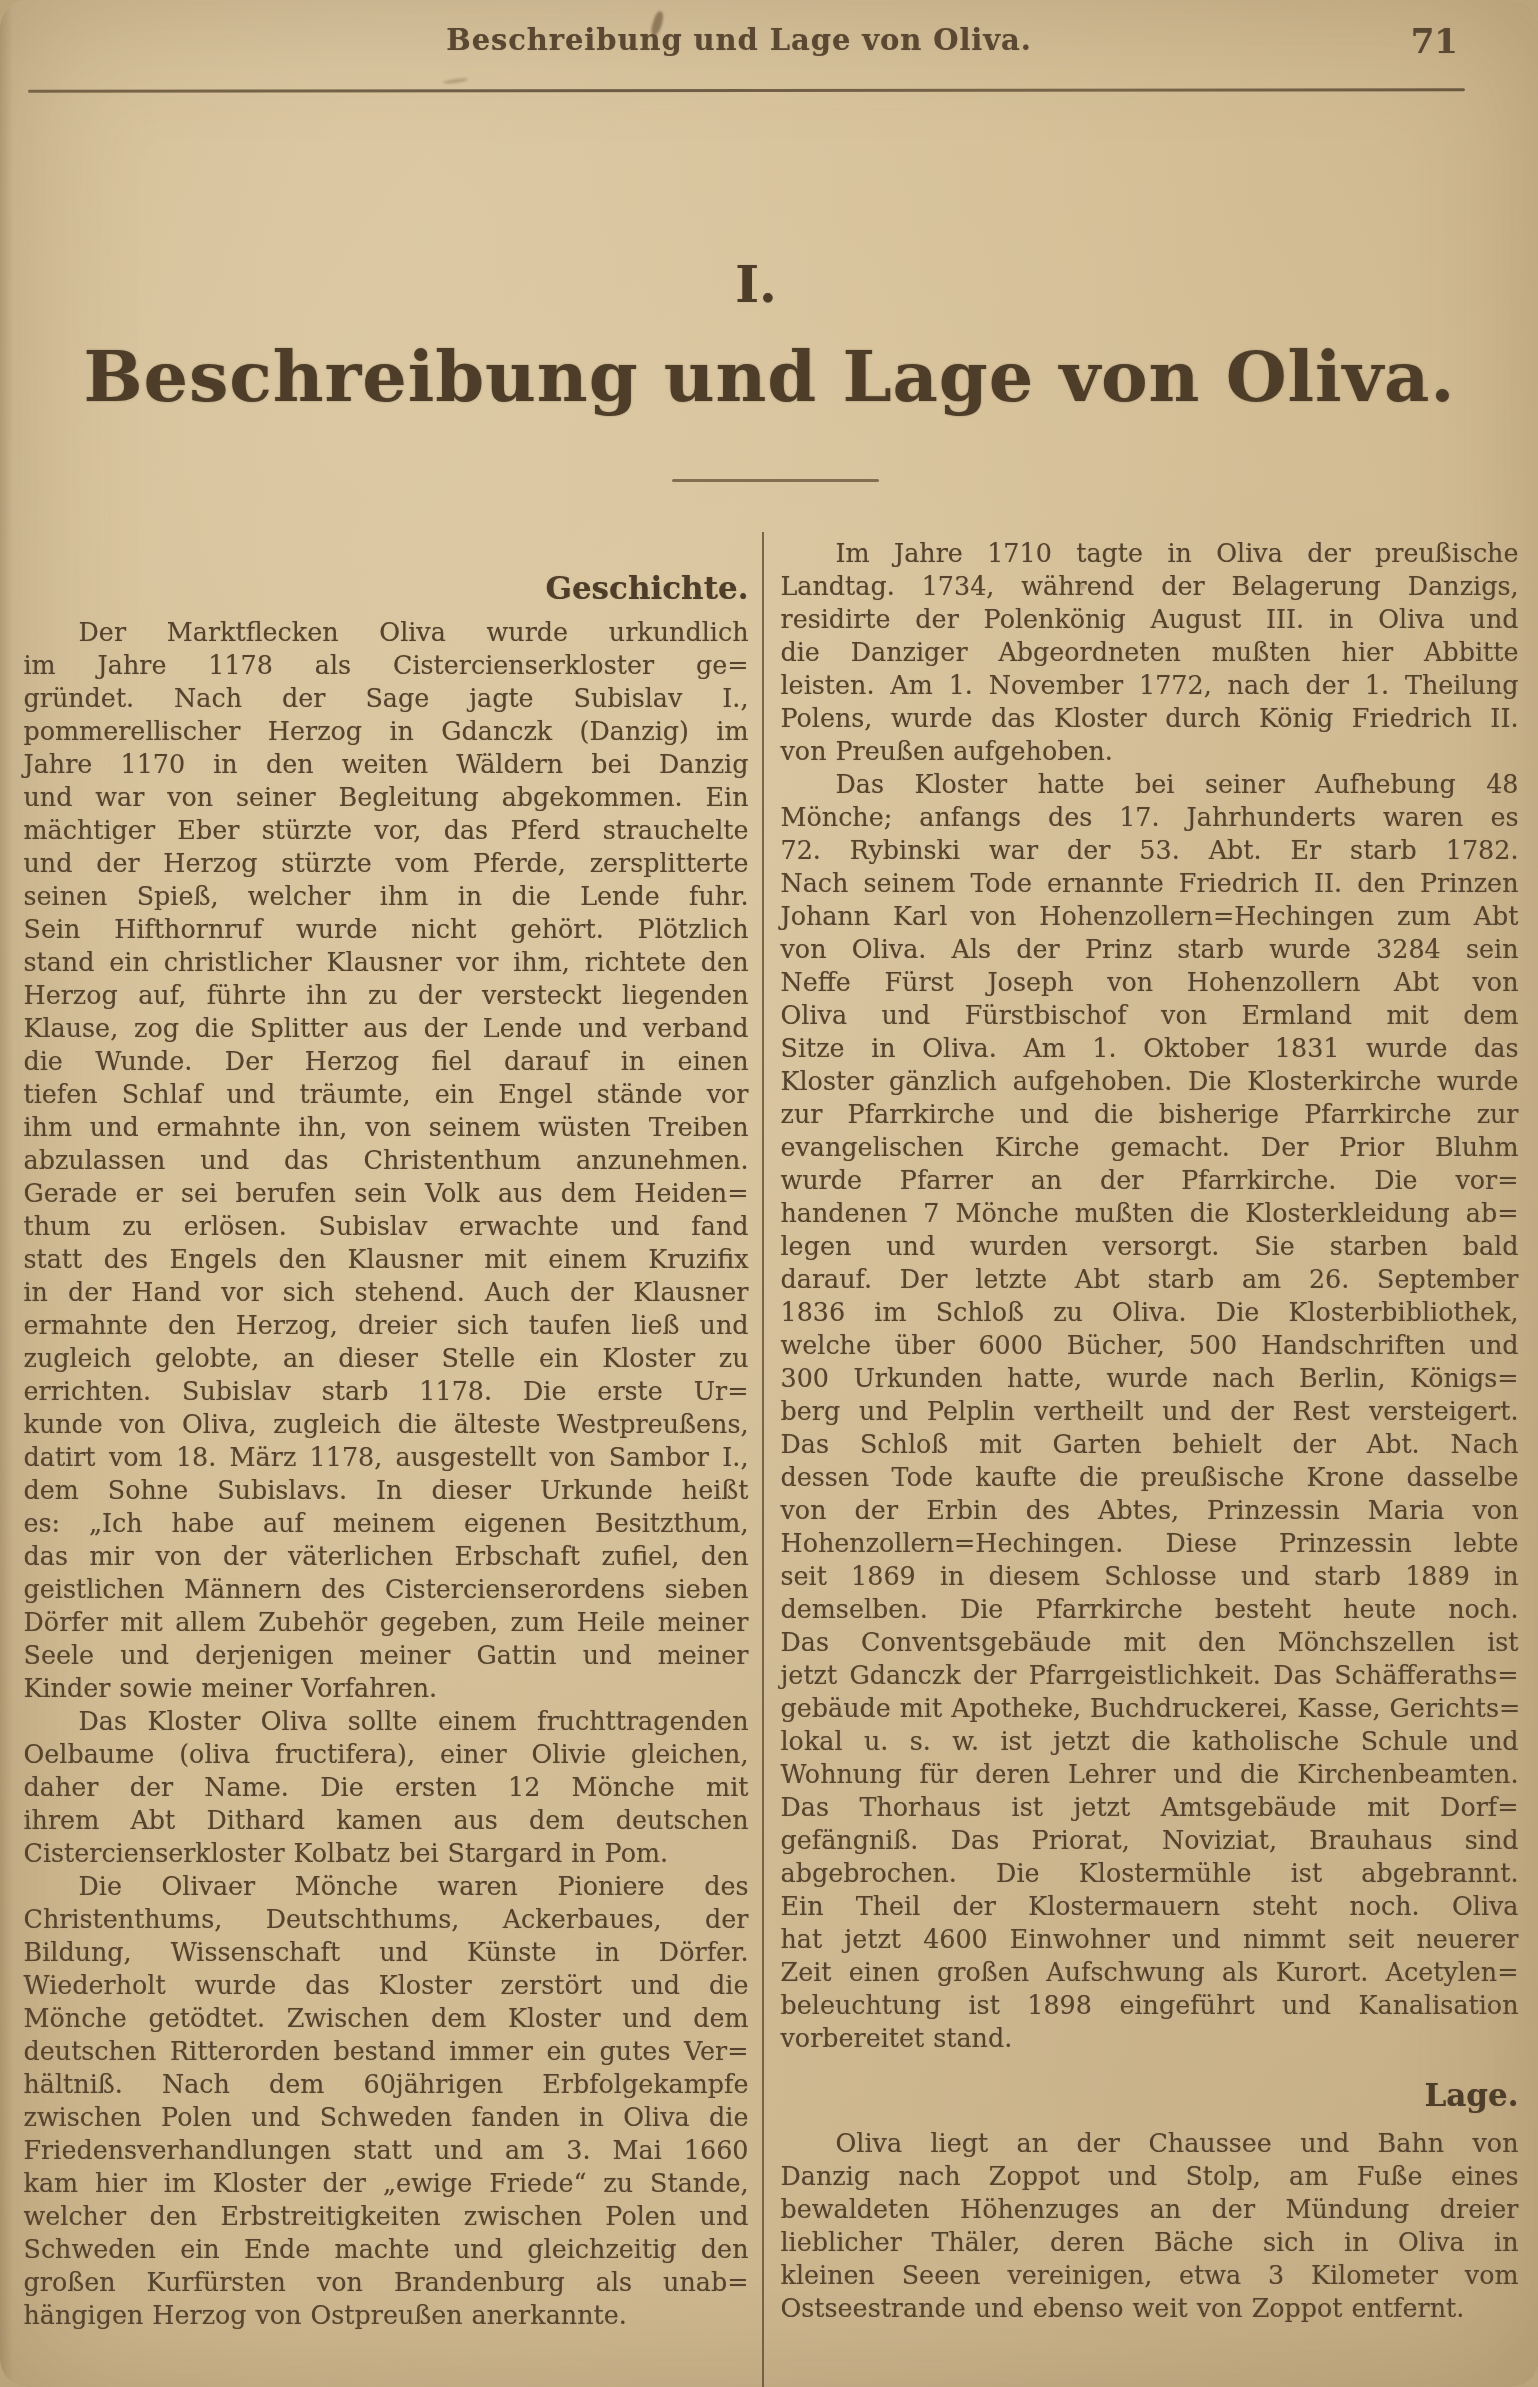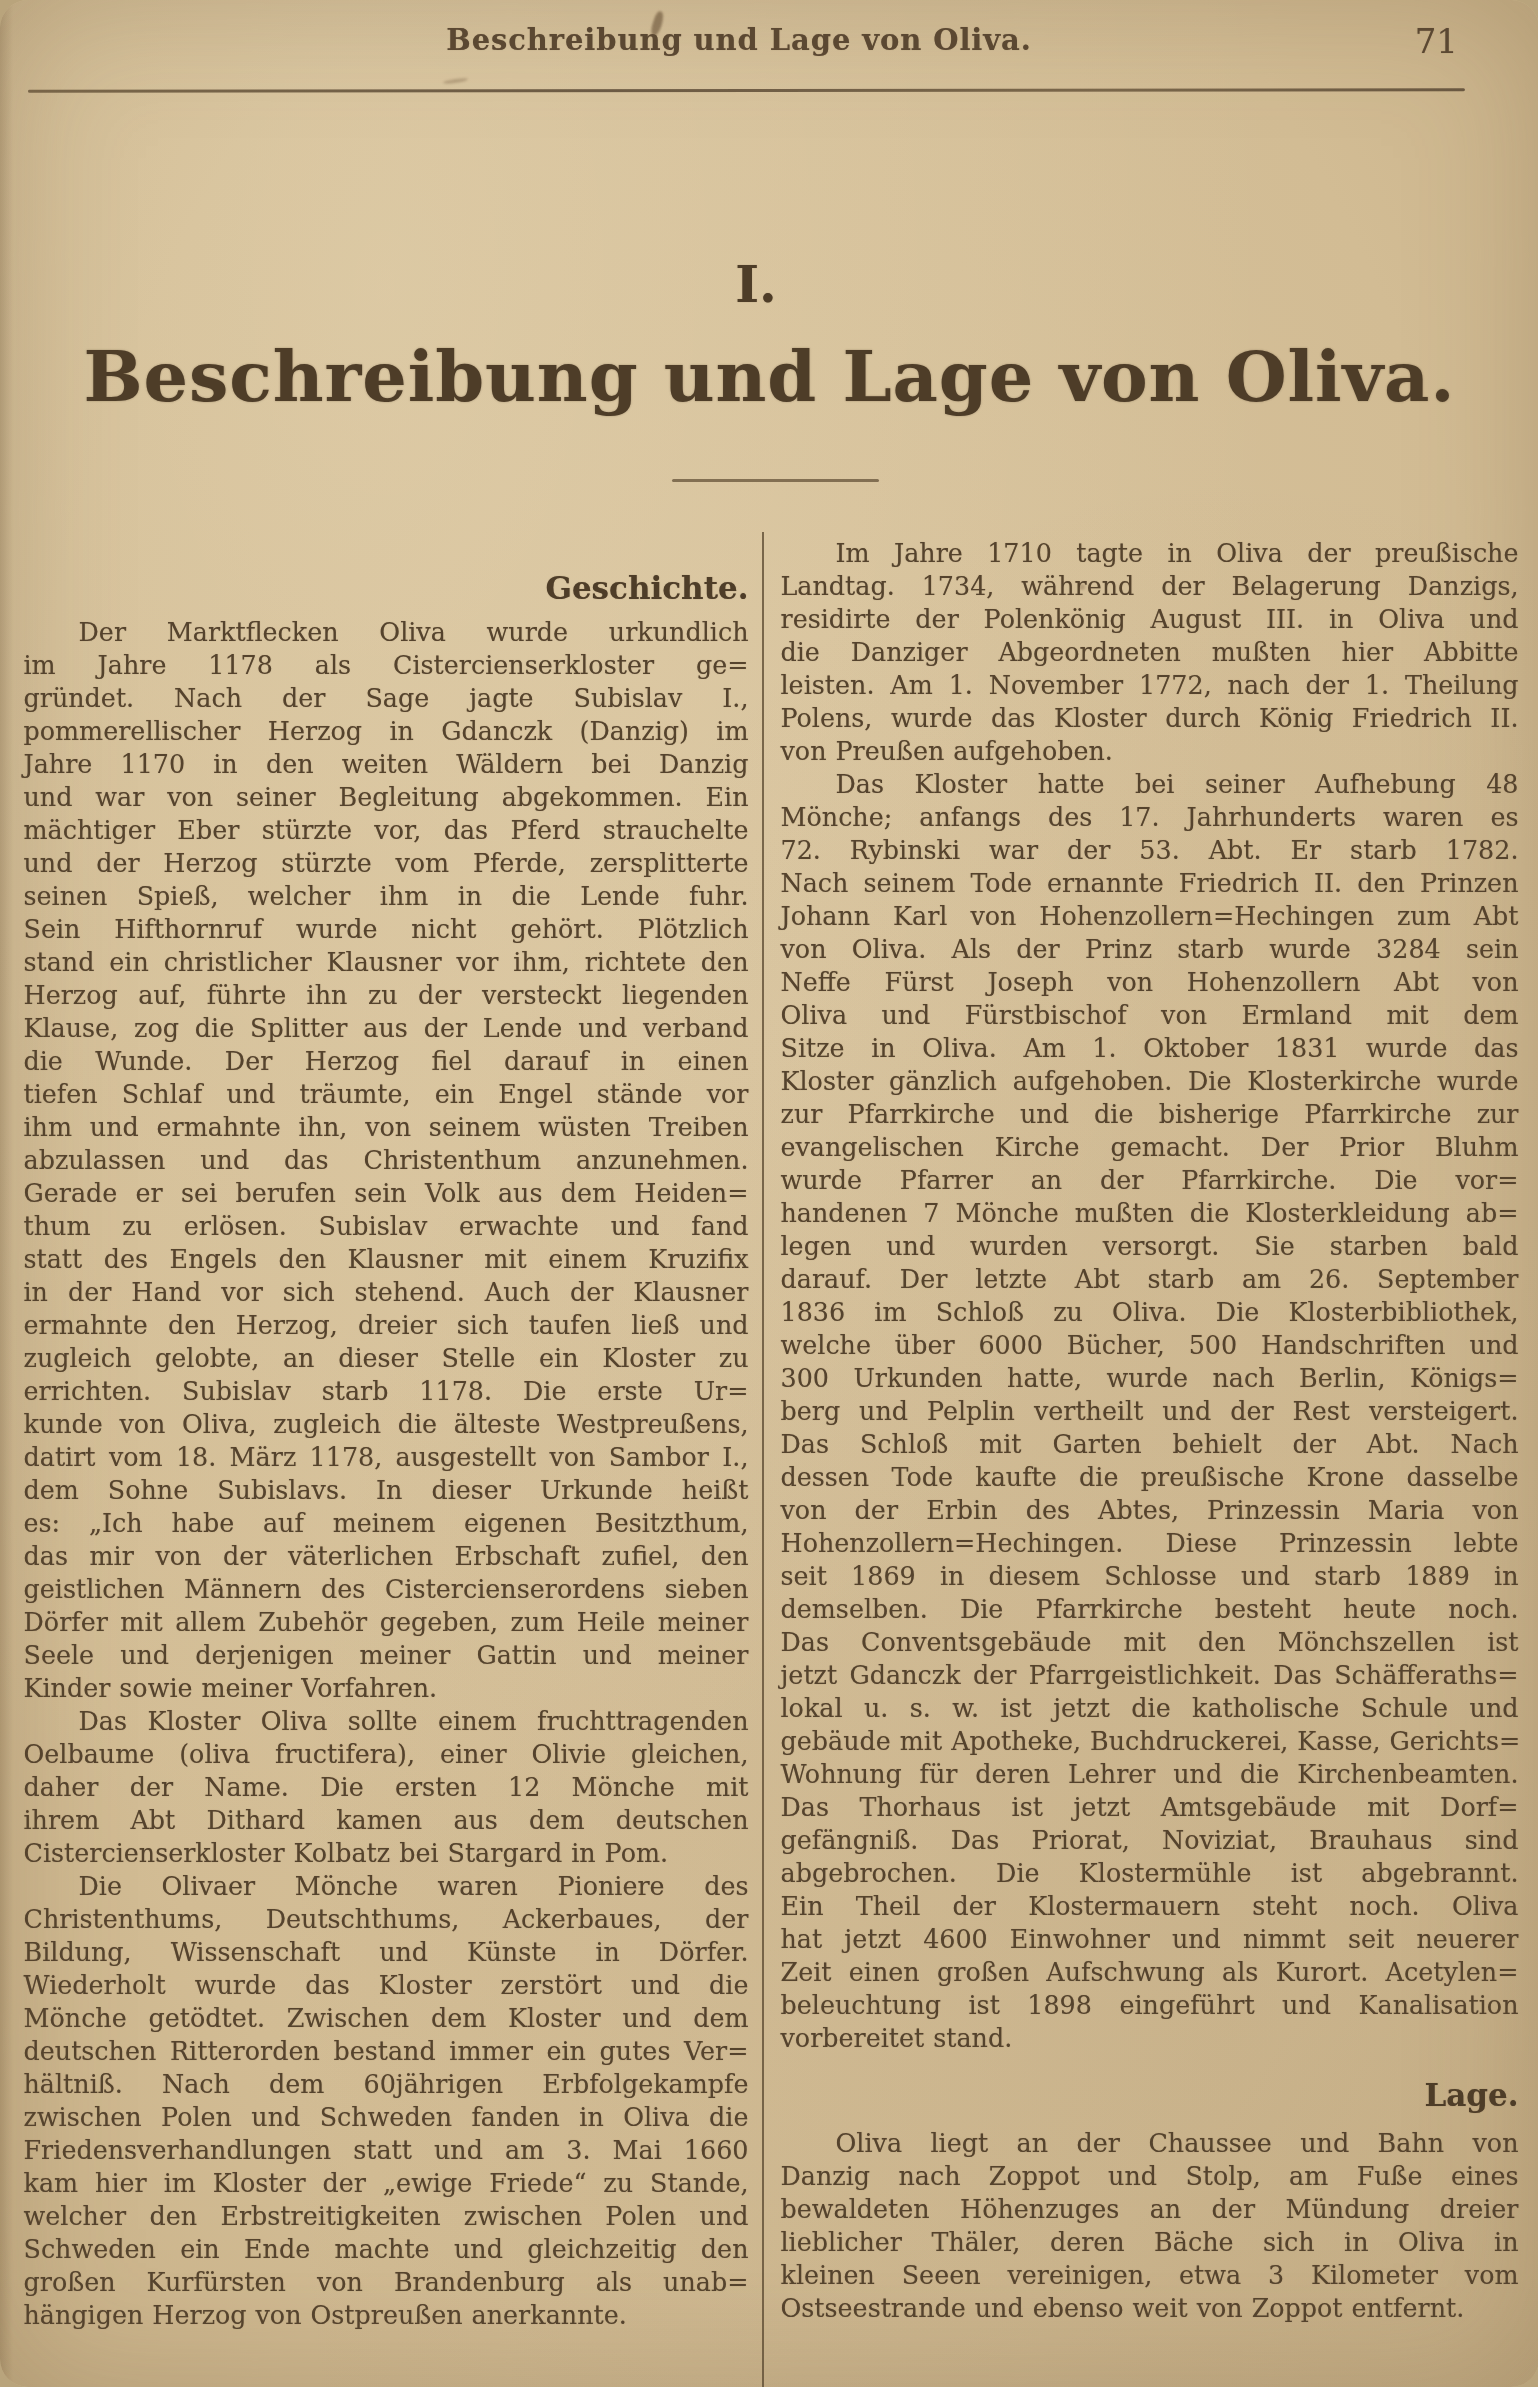--- a/index.html
+++ b/index.html
@@ -18,21 +18,21 @@
     border-radius:28px;
   }
   .running-header{
     position:absolute;top:22.6px;left:0;width:1478px;
     text-align:center;font-size:29px;font-weight:bold;
     letter-spacing:0.9px;color:#5b4832;
     text-shadow:0 0 0.9px rgba(90,70,48,.45);
   }
   .page-number{
     position:absolute;top:21px;right:81px;
-    font-size:34px;font-weight:normal;color:#5b4832;
+    font-size:34px;font-weight:bold;color:#5b4832;
     text-shadow:0 0 0.9px rgba(90,70,48,.45);
     margin-left:12px;
   }
   .top-rule{
     position:absolute;top:89px;left:28px;width:1437px;height:2.8px;
     background:linear-gradient(90deg,#6a573c, #594834 40%, #6a573c 75%, #594834);
     border-radius:1.9px;opacity:.85;transform:rotate(-0.06deg);
   }
   .chapter-number{
     position:absolute;top:254px;left:0;width:1512px;
@@ -196,22 +196,22 @@
           <div class="tline">300 Urkunden hatte, wurde nach Berlin, Königs=</div>
           <div class="tline">berg und Pelplin vertheilt und der Rest versteigert.</div>
           <div class="tline">Das Schloß mit Garten behielt der Abt. Nach</div>
           <div class="tline">dessen Tode kaufte die preußische Krone dasselbe</div>
           <div class="tline">von der Erbin des Abtes, Prinzessin Maria von</div>
           <div class="tline">Hohenzollern=Hechingen. Diese Prinzessin lebte</div>
           <div class="tline">seit 1869 in diesem Schlosse und starb 1889 in</div>
           <div class="tline">demselben. Die Pfarrkirche besteht heute noch.</div>
           <div class="tline">Das Conventsgebäude mit den Mönchszellen ist</div>
           <div class="tline">jetzt Gdanczk der Pfarrgeistlichkeit. Das Schäfferaths=</div>
+          <div class="tline">gebäude mit Apotheke, Buchdruckerei, Kasse, Gerichts=</div>
           <div class="tline">lokal u. s. w. ist jetzt die katholische Schule und</div>
-          <div class="tline">gebäude mit Apotheke, Buchdruckerei, Kasse, Gerichts=</div>
           <div class="tline">Wohnung für deren Lehrer und die Kirchenbeamten.</div>
           <div class="tline">Das Thorhaus ist jetzt Amtsgebäude mit Dorf=</div>
           <div class="tline">gefängniß. Das Priorat, Noviziat, Brauhaus sind</div>
           <div class="tline">abgebrochen. Die Klostermühle ist abgebrannt.</div>
           <div class="tline">Ein Theil der Klostermauern steht noch. Oliva</div>
           <div class="tline">hat jetzt 4600 Einwohner und nimmt seit neuerer</div>
           <div class="tline">Zeit einen großen Aufschwung als Kurort. Acetylen=</div>
           <div class="tline">beleuchtung ist 1898 eingeführt und Kanalisation</div>
           <div class="tline last">vorbereitet stand.</div>
         </div>

